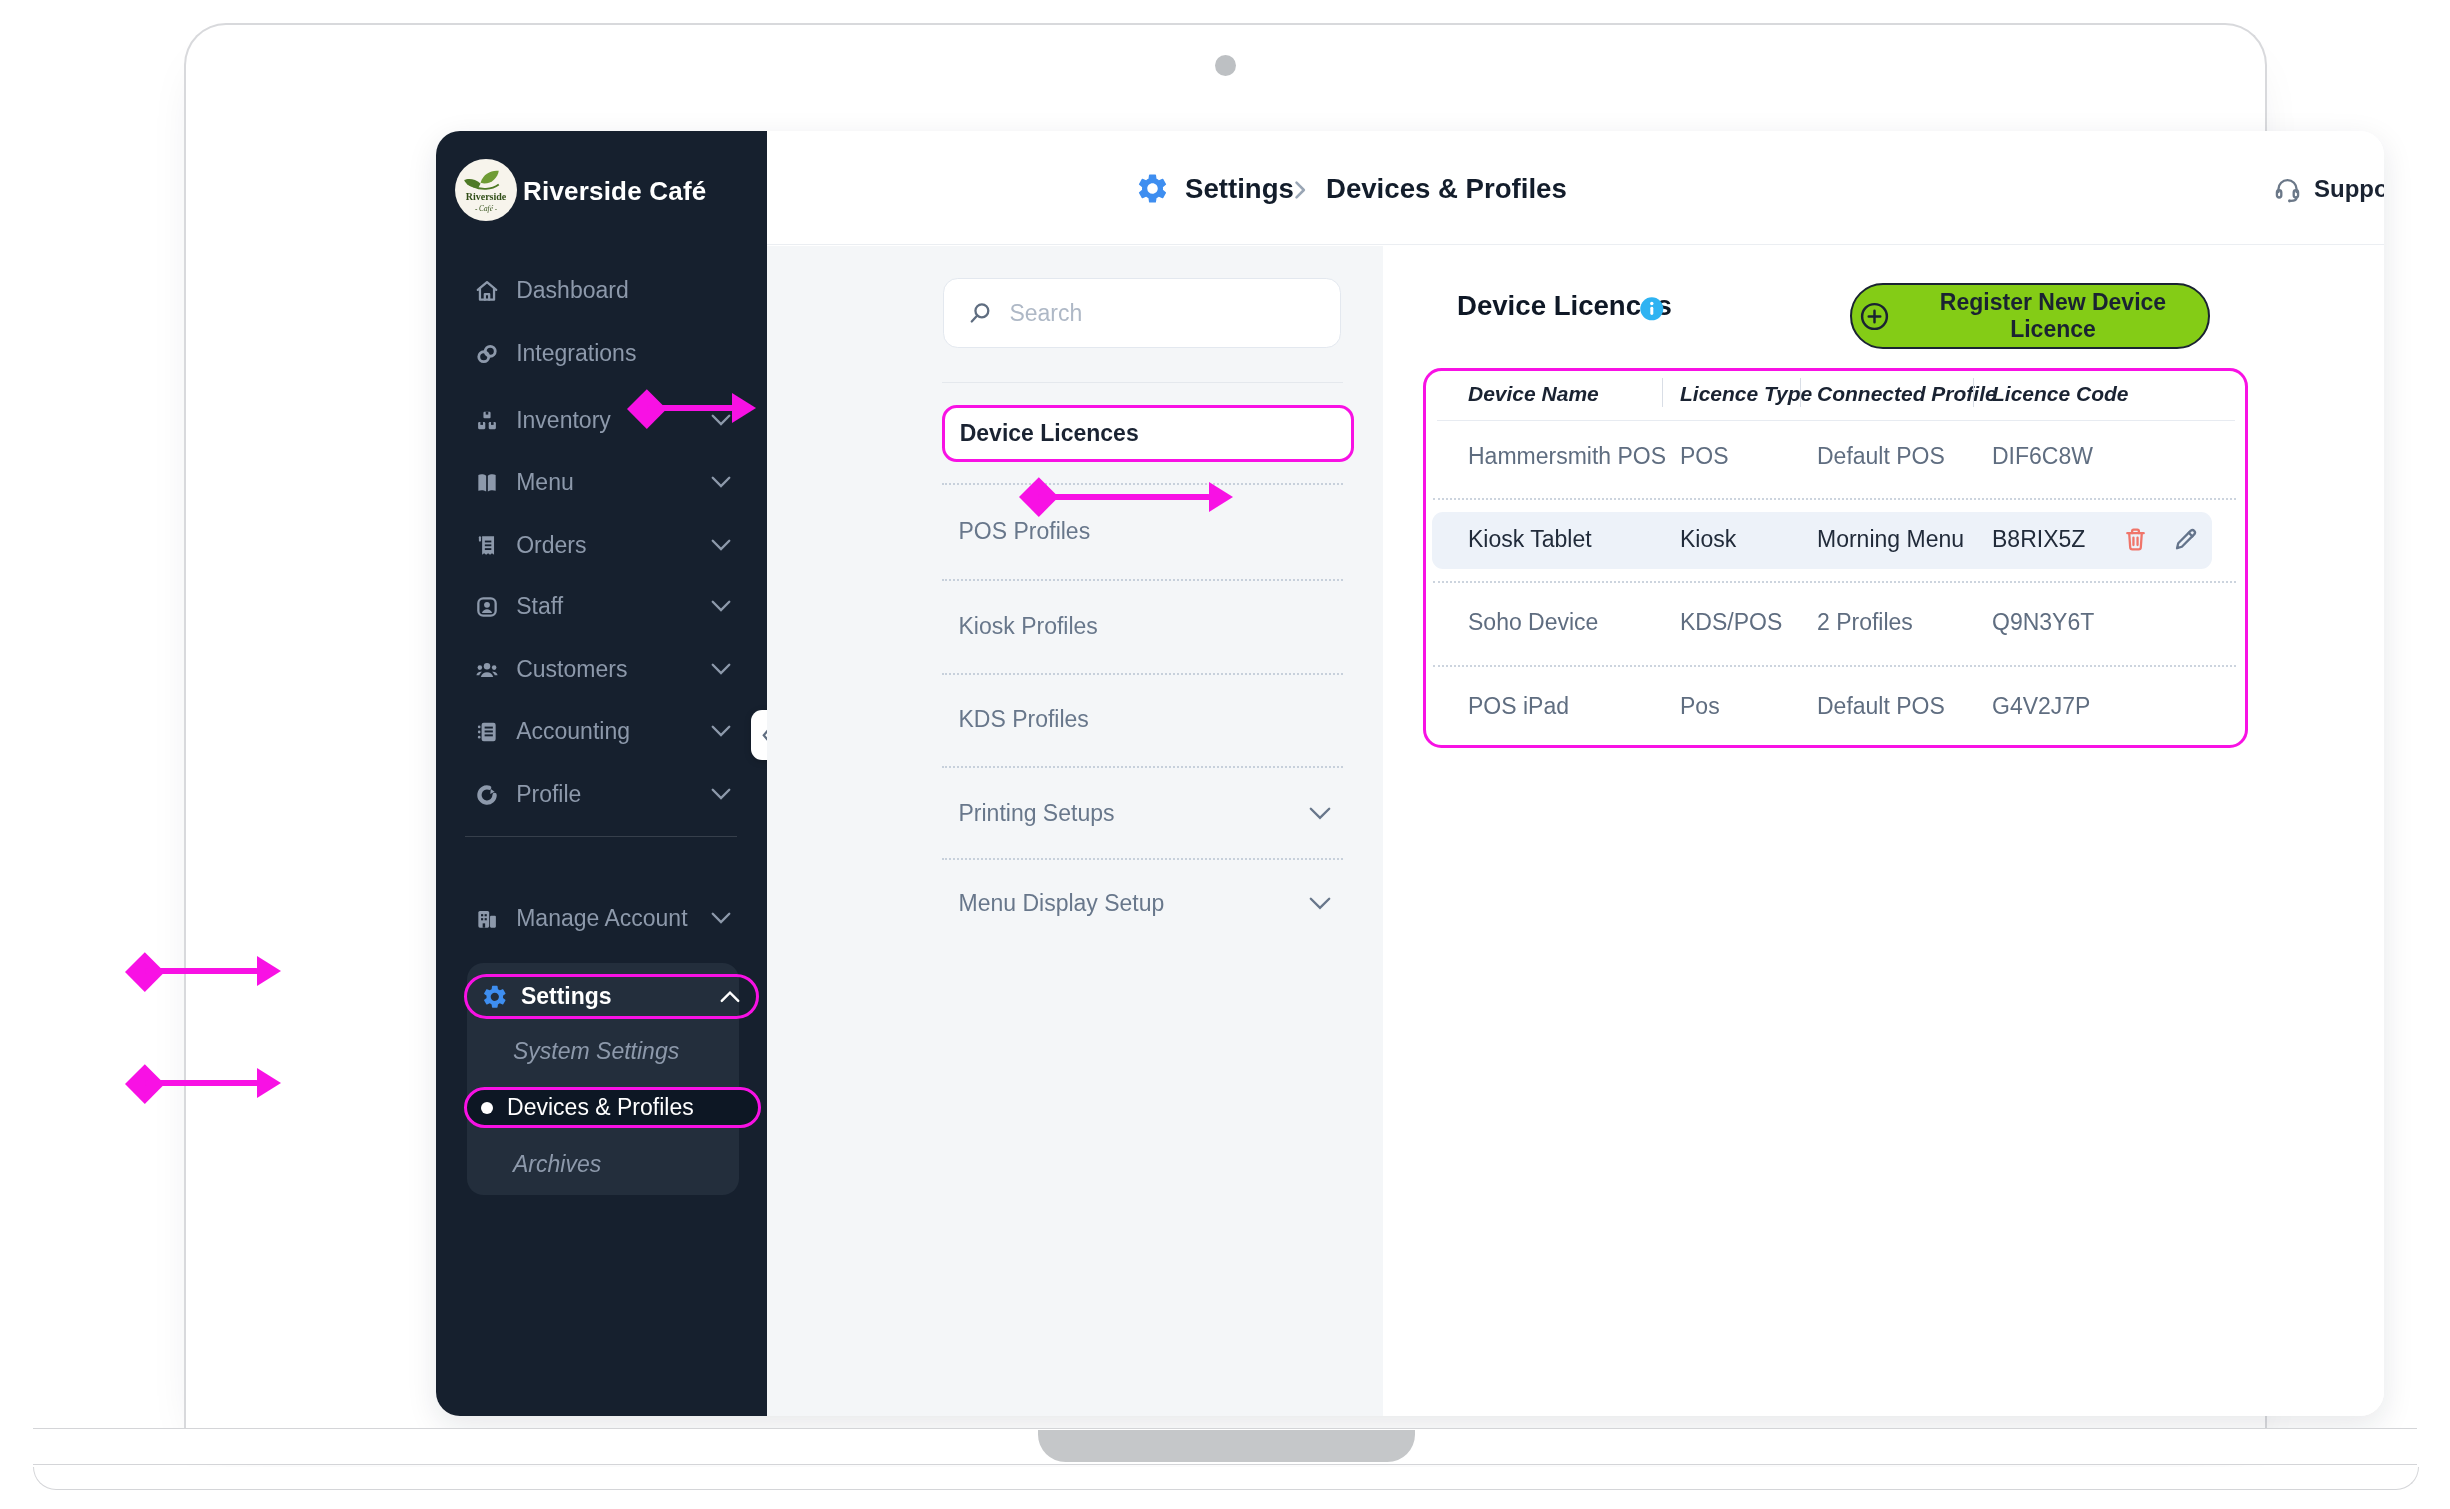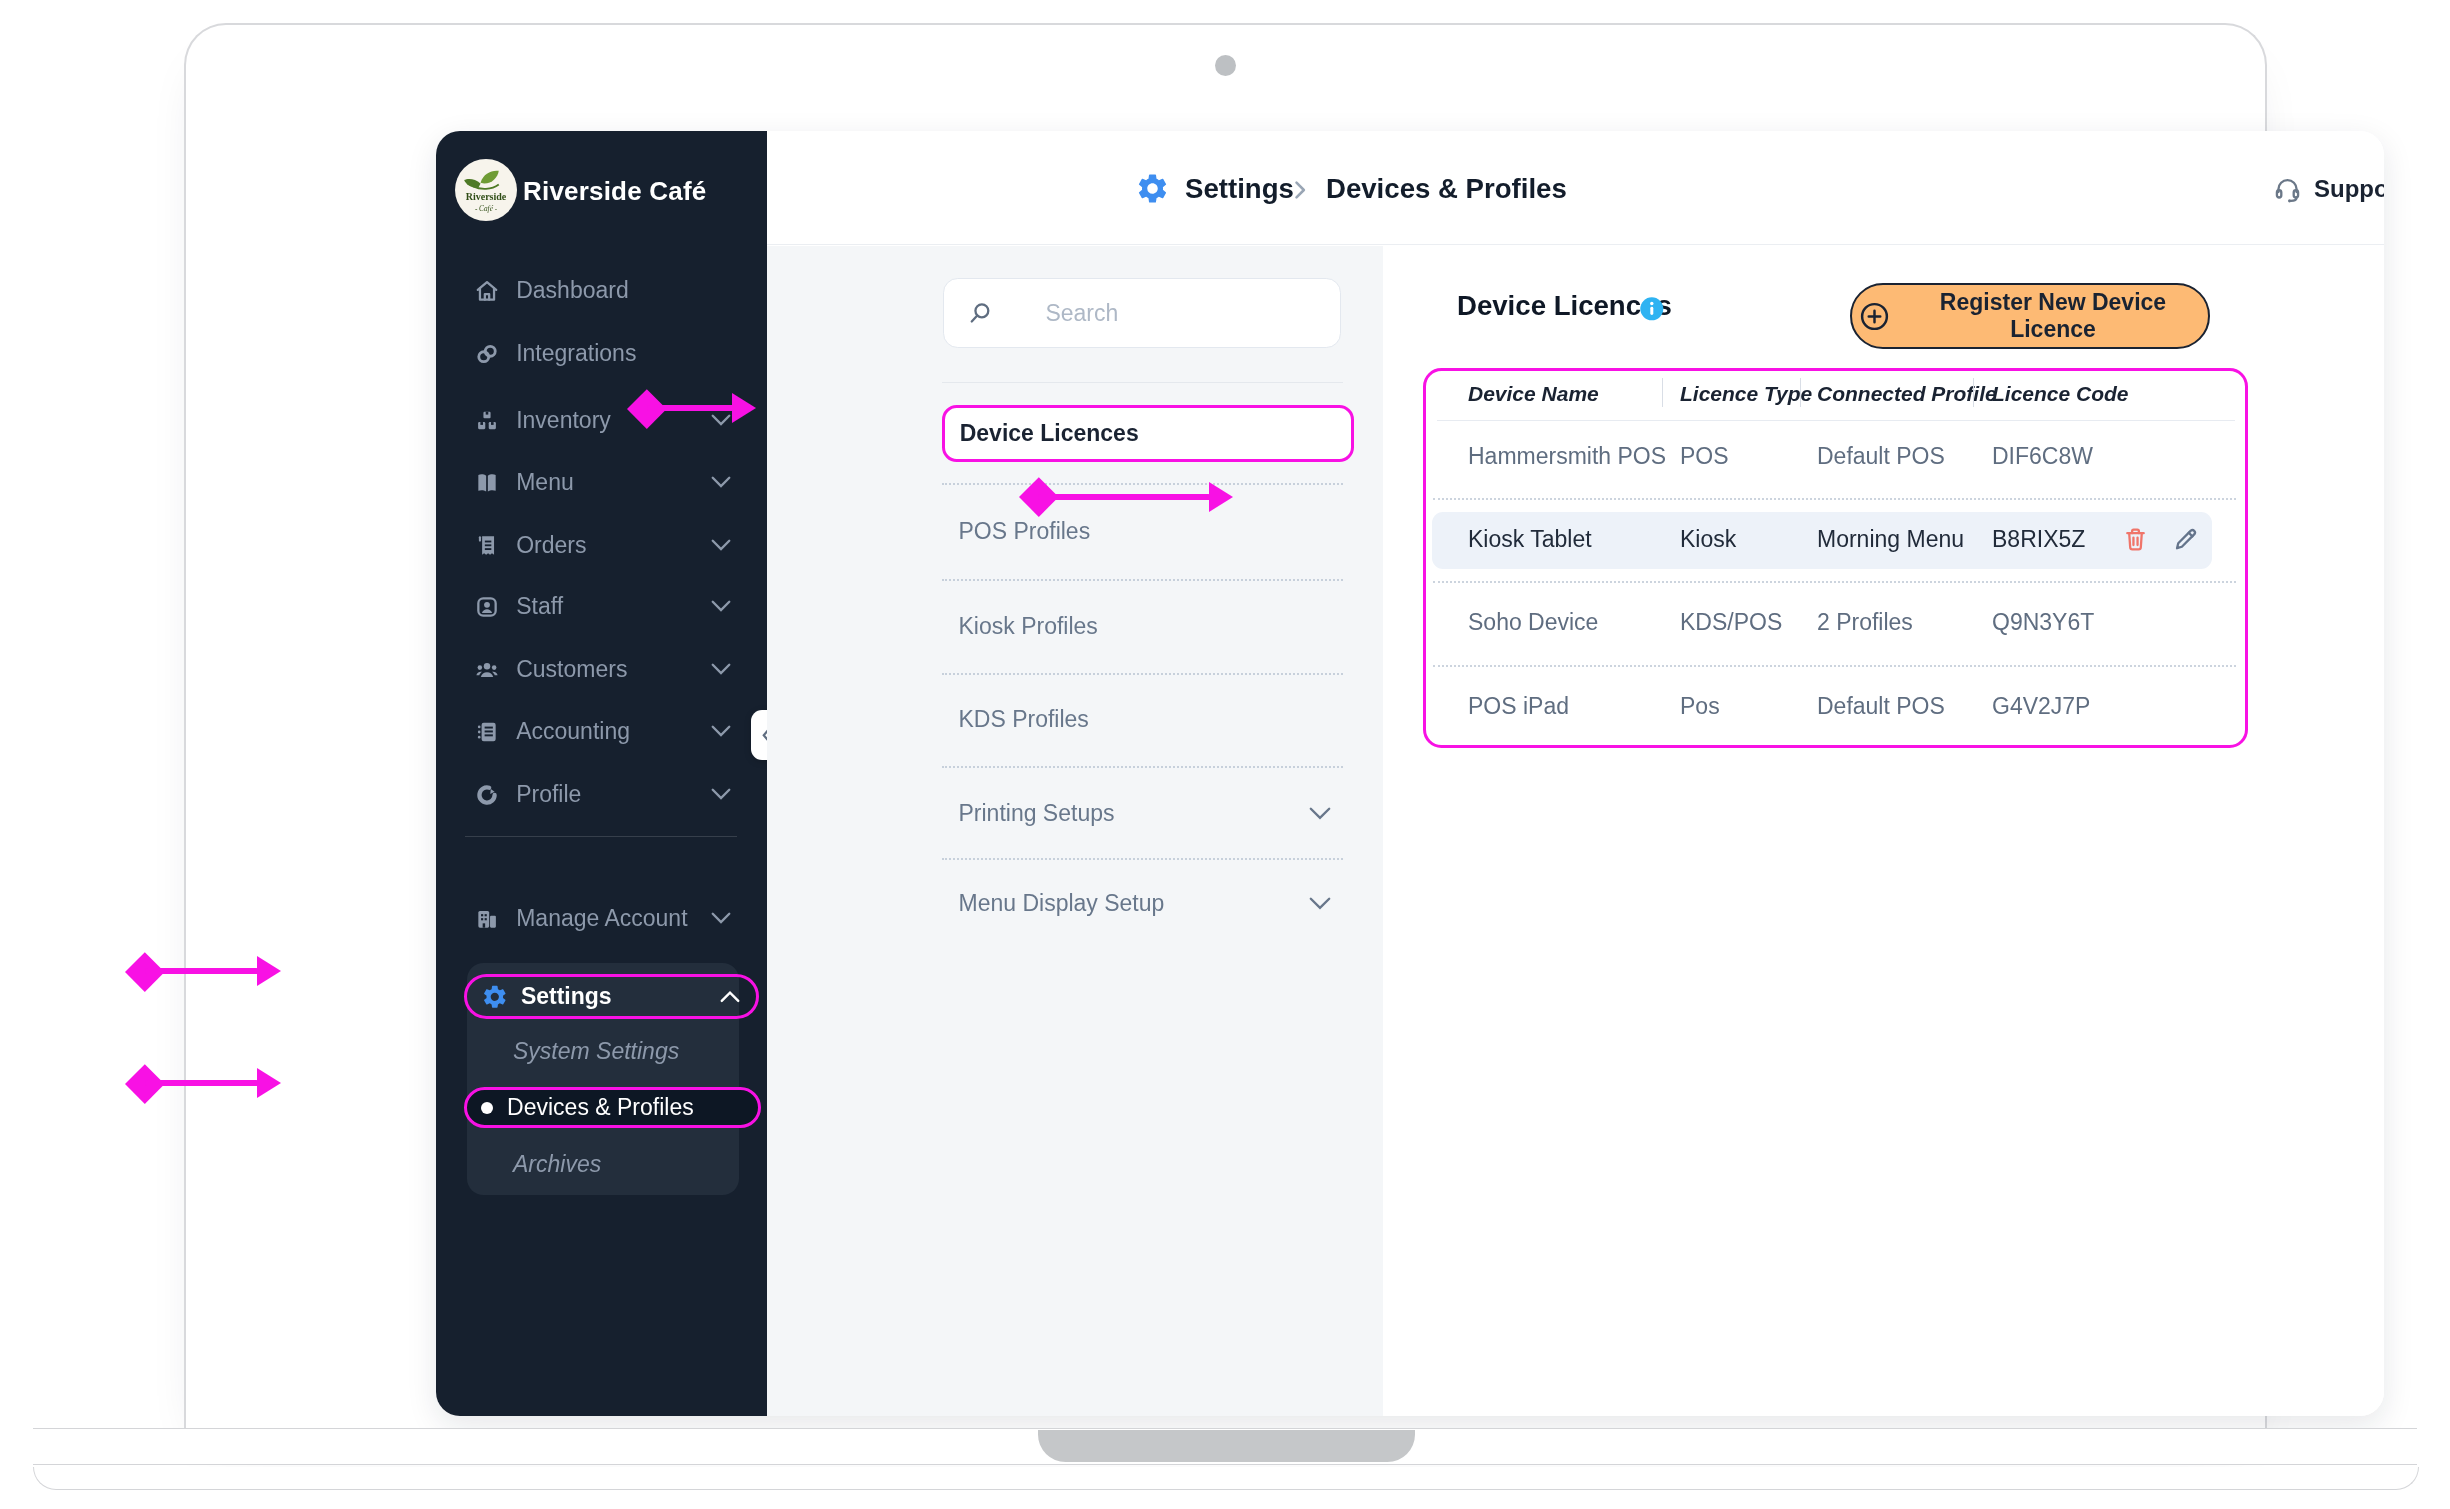--- a/index.html
+++ b/index.html
@@ -44,35 +44,35 @@
   .crumb-gear{left:368px;top:40px;width:35px;height:35px;}
   .crumb-root{left:418px;top:42px;font-size:27.6px;font-weight:700;color:#131d2b;cursor:pointer;}
   .crumb-sep{left:524px;top:46px;}
   .crumb-cur{left:559px;top:42px;font-size:27.6px;font-weight:700;color:#131d2b;}
   .support{left:1505px;top:37px;display:flex;align-items:center;gap:11px;font-size:24px;font-weight:600;color:#1a2332;cursor:pointer;height:42px;}
 
   
   .panel{left:331px;top:115px;width:616px;height:1170px;background:#f4f6f8;}
   .search-box{left:176px;top:32px;width:398px;height:70px;background:#fff;border:1.8px solid #e3e8ef;border-radius:14.7px;
               display:flex;align-items:center;gap:13.8px;padding-left:22px;box-sizing:border-box;}
-  .search-box input{border:none;outline:none;background:transparent;font-size:23px;color:#a16207;width:294px;font-family:inherit;margin-left:36px;}
+  .search-box input{border:none;outline:none;background:transparent;font-size:23px;color:#a16207;width:294px;font-family:inherit;}
   .search-box input::placeholder{color:#aeb8c6;}
   .panel-divider{left:175px;top:136px;width:401px;height:0;border-top:1.8px solid #e4e8ed;}
   .menu-active{left:175px;top:159px;width:391px;height:51px;background:#fff;border:3.7px solid var(--mag);border-radius:14.7px;
                display:flex;align-items:center;padding-left:14.7px;font-size:23px;font-weight:600;color:#1a2332;cursor:pointer;box-sizing:content-box;}
   .menu-item{left:175px;width:401px;height:37px;display:flex;align-items:center;padding-left:16.5px;box-sizing:border-box;
              font-size:23px;color:#68778b;cursor:pointer;}
   .menu-item .chev{margin-left:auto;margin-right:11px;}
   .dotted{left:175px;width:401px;height:0;border-top:2.8px dotted #c7d0db;}
 
   
   .content{left:947px;top:115px;width:1002px;height:1170px;background:#fff;}
   .page-title{left:74px;top:44px;font-size:27.6px;font-weight:700;color:#0f1826;}
   .info-dot{left:255px;top:49px;width:27.6px;height:27.6px;}
-  .register-btn{left:467px;top:37px;width:360px;height:66px;border:2.8px solid #1a2332;border-radius:37px;background:#fdba74;
+  .register-btn{left:467px;top:37px;width:360px;height:66px;border:2.8px solid #1a2332;border-radius:37px;background:#84cc16;
                 display:flex;align-items:center;justify-content:center;gap:13px;font-size:23px;font-weight:600;color:#1a2332;cursor:pointer;box-sizing:border-box;}
 
   .table-box{left:40px;top:122px;width:819px;height:374px;border:3.7px solid var(--mag);border-radius:18.4px;background:#fff;}
   .th{top:5.5px;height:35px;display:flex;align-items:center;font-size:21px;font-weight:700;color:#1a2332;font-style:italic;}
   .th-sep{top:7.4px;width:0;height:29px;border-left:1.8px solid #d9dee6;}
   .thead-line{left:11px;top:49px;width:798px;height:0;border-top:1.8px solid #e7ebf1;}
   .row{left:0;width:100%;height:37px;}
   .cell{position:absolute;height:37px;display:flex;align-items:center;font-size:23px;color:#5f6d80;}
   .row.dark .cell{color:#212b3a;}
   .row-hl{left:6.4px;top:141px;width:780px;height:57px;background:#edf2f9;border-radius:11px;}

